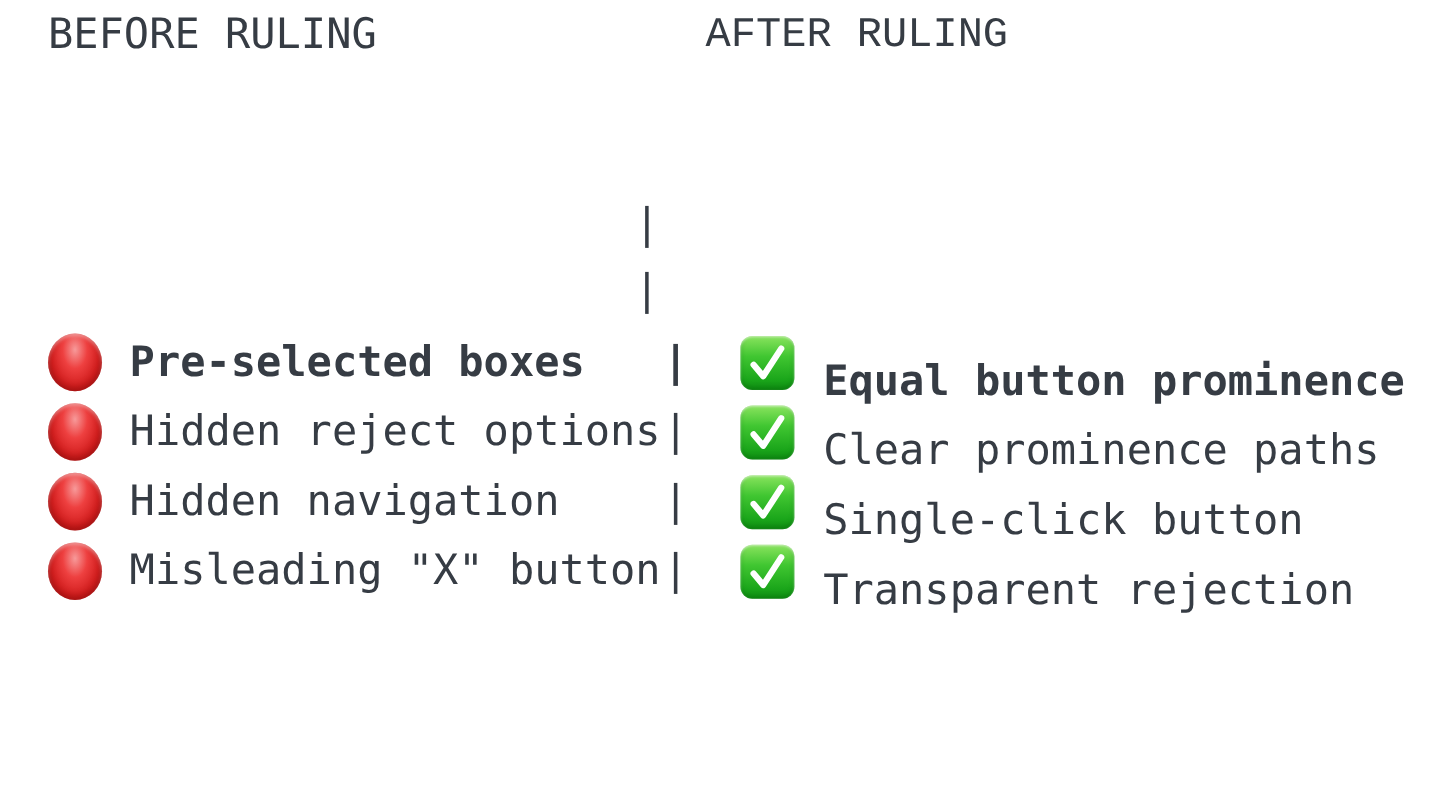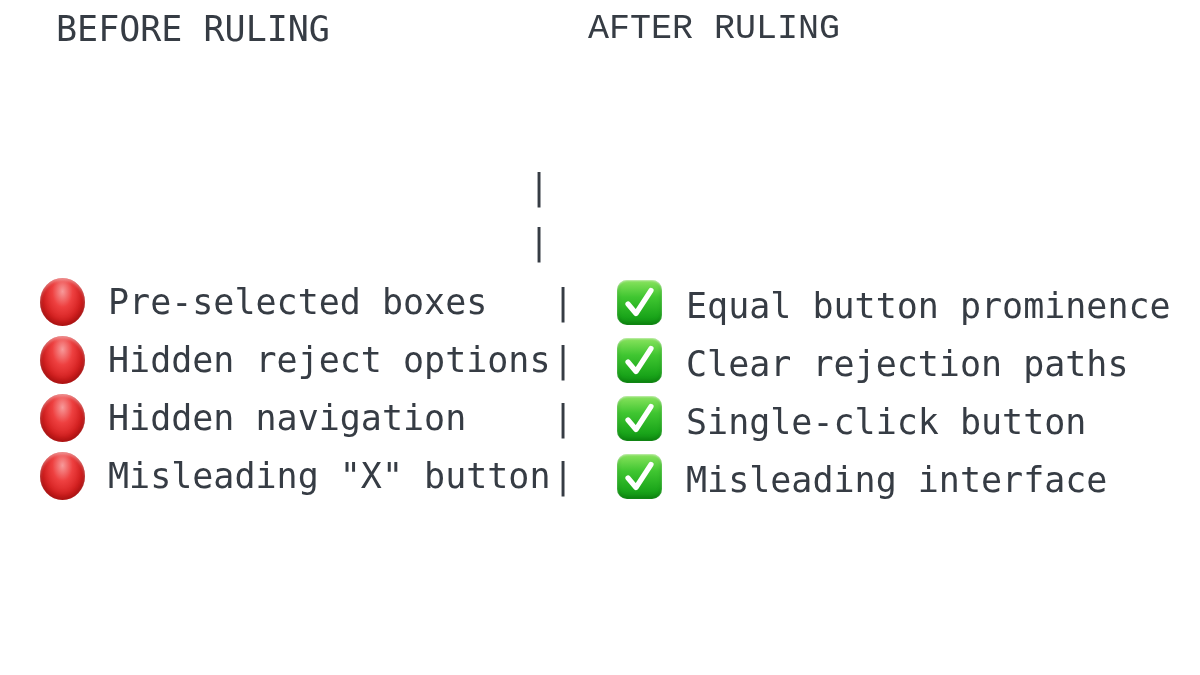--- a/index.html
+++ b/index.html
@@ -14,30 +14,30 @@
   .mono{
     position:absolute;
     font-size:35px;
     line-height:58px;
     white-space:pre;
     color:#363c44;
   }
   .pipe{width:22px;text-align:center;}
   .hdr-pipe{left:528px;top:158px;}
   .lone-pipe{left:528px;top:213px;}
-  .hdr-left{left:56px;}
+  .hdr-left{left:40px;}
   .hdr-right{left:588px;font-family:Liberation Mono, monospace;}
   .row{position:absolute;left:0;width:1200px;height:58px;}
-  .row0{top:273px;}
+  .row0{top:273px;font-weight:bold;}
   .row1{top:331px;padding-left:16px;}
   .row2{top:389px;}
   .row3{top:447px;}
   .row .left-text{left:108px;top:0;}
   .row .row-pipe{left:552px;top:0;}
-  .row .right-text{left:686px;top:4px;}
+  .row .right-text{left:686px;top:16px;}
   .red-dot{
     position:absolute;left:40px;top:5px;
     width:45px;height:48px;border-radius:50%;
     background:radial-gradient(ellipse at 50% 28%, #f79a9a 0%, #ee4040 32%, #d42020 62%, #a31212 100%);
     box-shadow:inset 0 -3px 6px rgba(120,0,0,.45), inset 0 2px 3px rgba(255,255,255,.45);
   }
   .green-check{
     position:absolute;left:617px;top:7px;
     width:45px;height:45px;border-radius:10px;
     background:linear-gradient(180deg, #8ae45e 0%, #40c631 38%, #1aa51a 82%, #0f8f13 100%);
@@ -70,21 +70,21 @@
 
   <div class="row row1">
     <span class="red-dot"></span>
     <span class="mono left-text">Hidden reject options</span>
     <span class="mono pipe row-pipe">|</span>
     <span class="green-check">
       <svg width="45" height="45" viewBox="0 0 45 45">
           <path d="M11 24 L19 33.5 L34 10.5" fill="none" stroke="#ffffff" stroke-width="5.2" stroke-linecap="round" stroke-linejoin="round"></path>
         </svg>
     </span>
-    <span class="mono right-text">Clear rejection paths</span>
+    <span class="mono right-text">Clear prominence paths</span>
   </div>
 
   <div class="row row2">
     <span class="red-dot"></span>
     <span class="mono left-text">Hidden navigation</span>
     <span class="mono pipe row-pipe">|</span>
     <span class="green-check">
       <svg width="45" height="45" viewBox="0 0 45 45">
           <path d="M11 24 L19 33.5 L34 10.5" fill="none" stroke="#ffffff" stroke-width="5.2" stroke-linecap="round" stroke-linejoin="round"></path>
         </svg>
@@ -94,16 +94,16 @@
 
   <div class="row row3">
     <span class="red-dot"></span>
     <span class="mono left-text">Misleading "X" button</span>
     <span class="mono pipe row-pipe">|</span>
     <span class="green-check">
       <svg width="45" height="45" viewBox="0 0 45 45">
           <path d="M11 24 L19 33.5 L34 10.5" fill="none" stroke="#ffffff" stroke-width="5.2" stroke-linecap="round" stroke-linejoin="round"></path>
         </svg>
     </span>
-    <span class="mono right-text">Misleading interface</span>
+    <span class="mono right-text">Transparent rejection</span>
   </div>
 
 </div>
 
 </body></html>

